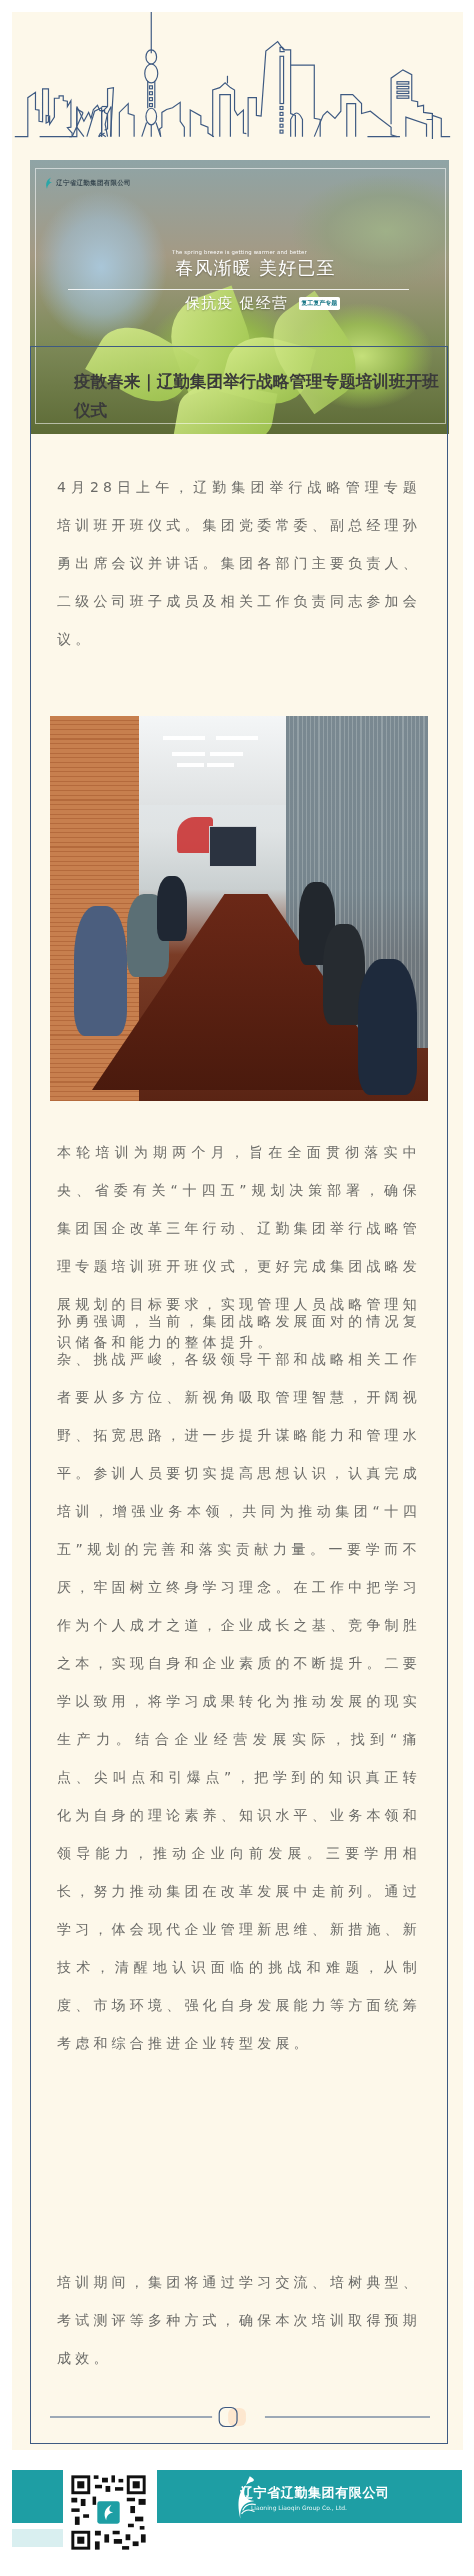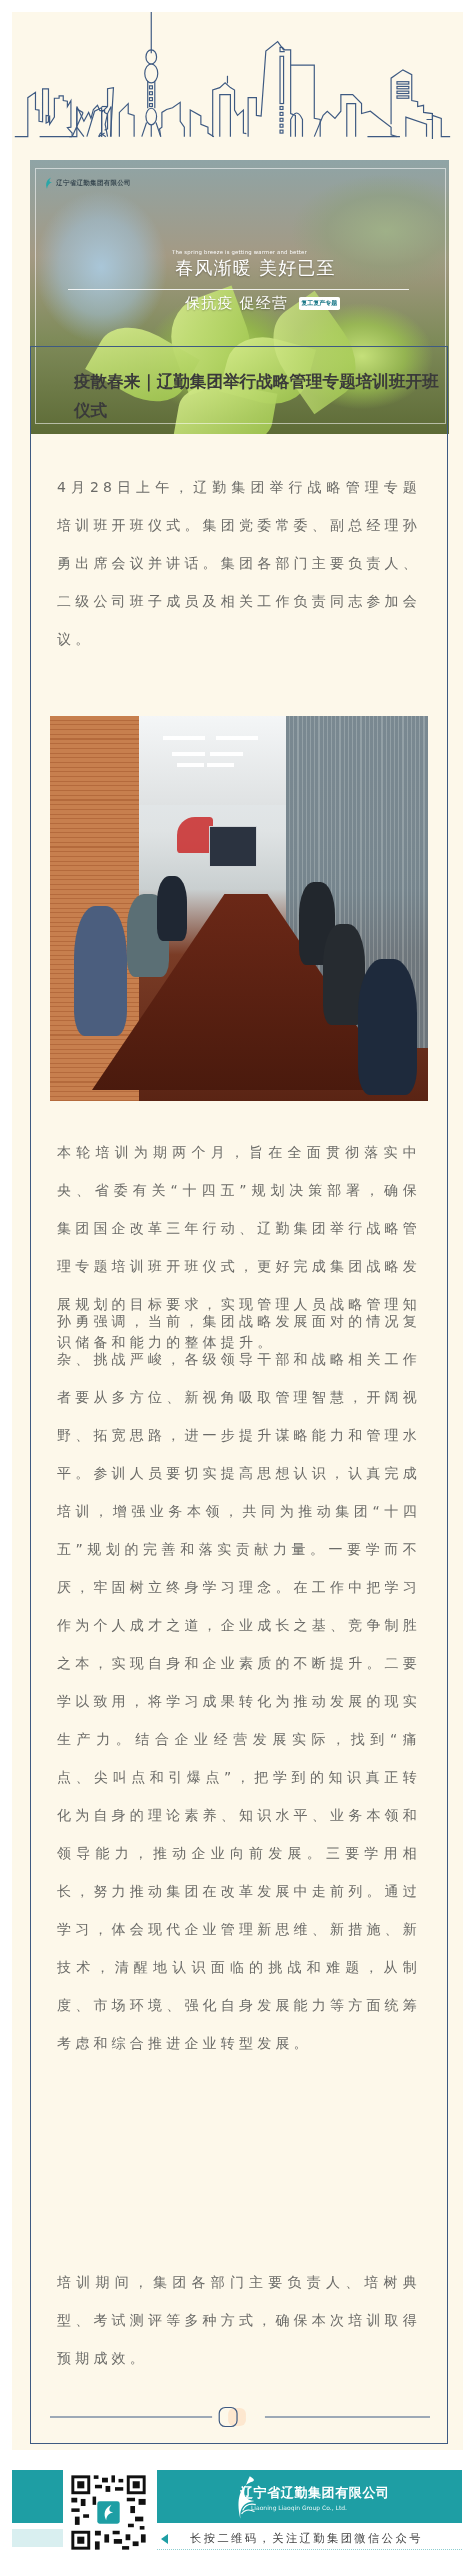--- a/index.html
+++ b/index.html
@@ -147,21 +147,21 @@
   <div class="person" style="left:24px;top:190px;width:53px;height:130px;background:#4b5e7e;"></div>
   <div class="person" style="left:77px;top:178px;width:42px;height:83px;background:#5b6f75;"></div>
   <div class="person" style="left:107px;top:160px;width:30px;height:65px;background:#1f2733;"></div>
   <div class="person" style="left:249px;top:166px;width:36px;height:83px;background:#22272d;"></div>
   <div class="person" style="left:273px;top:208px;width:42px;height:101px;background:#262b30;"></div>
   <div class="person" style="left:308px;top:243px;width:59px;height:136px;background:#1e2a3c;"></div>
 </div>
 
 <div class="para" style="top:1133px;">本轮培训为期两个月，旨在全面贯彻落实中央、省委有关“十四五”规划决策部署，确保集团国企改革三年行动、辽勤集团举行战略管理专题培训班开班仪式，更好完成集团战略发展规划的目标要求，实现管理人员战略管理知识储备和能力的整体提升。</div>
 <div class="para" style="top:1302px;">孙勇强调，当前，集团战略发展面对的情况复杂、挑战严峻，各级领导干部和战略相关工作者要从多方位、新视角吸取管理智慧，开阔视野、拓宽思路，进一步提升谋略能力和管理水平。参训人员要切实提高思想认识，认真完成培训，增强业务本领，共同为推动集团“十四五”规划的完善和落实贡献力量。一要学而不厌，牢固树立终身学习理念。在工作中把学习作为个人成才之道，企业成长之基、竞争制胜之本，实现自身和企业素质的不断提升。二要学以致用，将学习成果转化为推动发展的现实生产力。结合企业经营发展实际，找到“痛点、尖叫点和引爆点”，把学到的知识真正转化为自身的理论素养、知识水平、业务本领和领导能力，推动企业向前发展。三要学用相长，努力推动集团在改革发展中走前列。通过学习，体会现代企业管理新思维、新措施、新技术，清醒地认识面临的挑战和难题，从制度、市场环境、强化自身发展能力等方面统筹考虑和综合推进企业转型发展。</div>
-<div class="para" style="top:2263px;">培训期间，集团各部门主要负责人、培树典型、考试测评等多种方式，确保本次培训取得预期成效。</div>
+<div class="para" style="top:2263px;">培训期间，集团将通过学习交流、培树典型、考试测评等多种方式，确保本次培训取得预期成效。</div>
 
 <svg class="divider" style="left:50px;top:2405px;" width="380" height="24" viewBox="0 0 640 40">
   <line x1="0" y1="20" x2="273" y2="20" stroke="#3e5a82" stroke-width="2"></line>
   <rect x="300" y="5" width="30" height="30" rx="10" fill="#fde7cf"></rect>
   <rect x="285" y="4" width="30" height="32" rx="10" fill="none" stroke="#3e5a82" stroke-width="2"></rect>
   <line x1="362" y1="20" x2="640" y2="20" stroke="#3e5a82" stroke-width="2"></line>
 </svg>
 
 <div class="footer">
   <div class="footer-left-top"></div>
@@ -215,18 +215,14 @@
     <path d="M72 54 C60 60 58 70 63 80 C64 72 68 68 75 67 C68 66 66 62 72 54Z" fill="#fff"></path>
   </svg>
   <div class="footer-band">
     <svg style="position:absolute;left:75px;top:4.7px;" width="25" height="46" viewBox="0 0 42 78">
       <path d="M30 2 C40 8 38 10 32 12 C14 20 6 40 14 74 C12 56 20 46 38 44 C22 42 16 34 24 16 C26 10 28 6 30 2Z" fill="#ffffff"></path>
       <path d="M18 60 C22 50 30 48 40 50 M16 66 C22 58 30 58 38 62" stroke="#ffffff" stroke-width="2" fill="none"></path>
     </svg>
     <div class="footer-company">辽宁省辽勤集团有限公司</div>
     <div class="footer-company-en">Liaoning Liaoqin Group Co., Ltd.</div>
   </div>
-  <div class="footer-caption-row">
-    <div class="footer-arrow"></div>
-    <div class="footer-caption">长按二维码，关注辽勤集团微信公众号</div>
-  </div>
 </div>
 
 
 </body></html>

